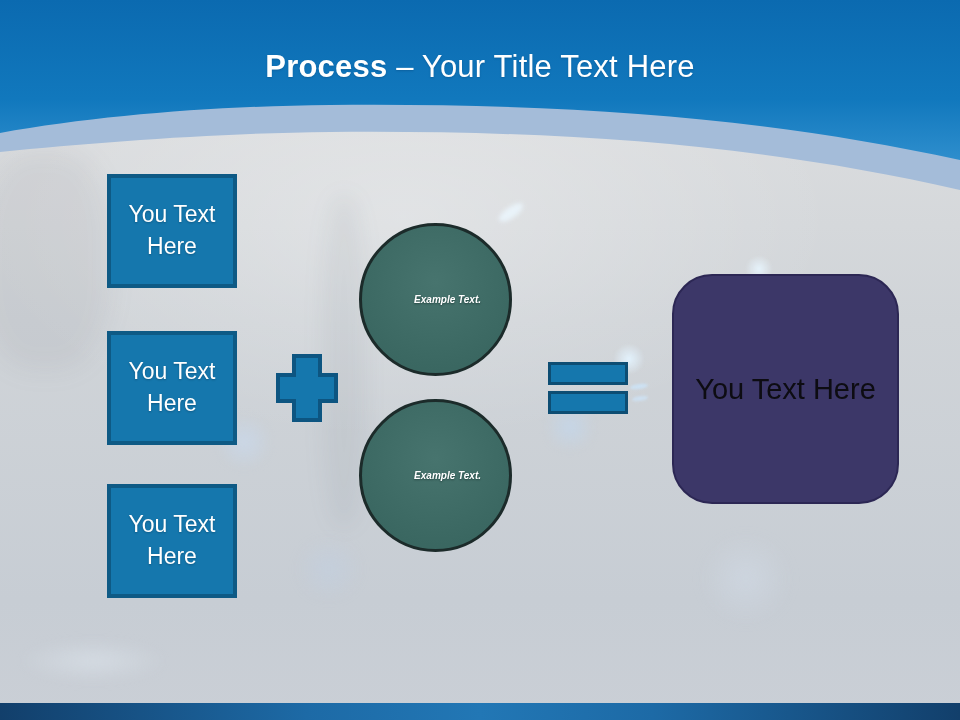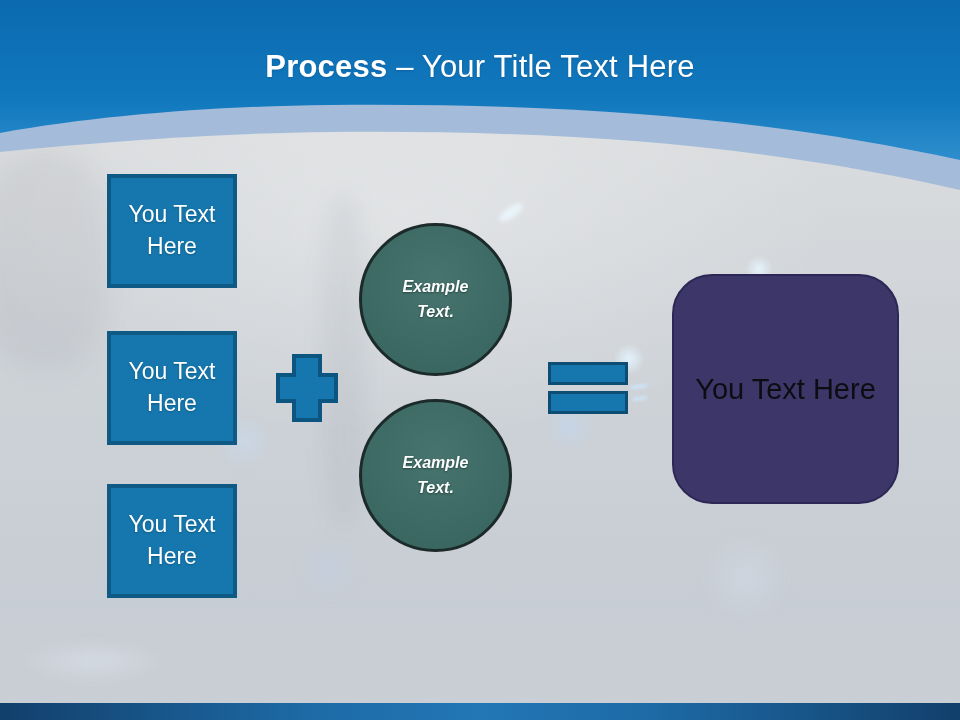--- a/index.html
+++ b/index.html
@@ -42,22 +42,22 @@
     text-shadow:0 1px 2px rgba(0,30,50,.3);
   }
   .sq1{top:174px;} .sq2{top:331px;} .sq3{top:484px;}
   
   .plus-svg{position:absolute;left:276px;top:354px;width:62px;height:68px;display:block;}
   
   .circle{
     position:absolute;left:359px;width:153px;height:153px;box-sizing:border-box;
     border-radius:50%;border:3px solid #1c2b2a;
     background:radial-gradient(circle at 50% 38%,#47746e,#3a6761 75%);
-    display:flex;align-items:center;justify-content:flex-start;text-align:center;
-    color:#ffffff;font-weight:bold;font-style:italic;font-size:16px;line-height:1.55;
+    display:flex;align-items:center;justify-content:flex-end;text-align:center;
+    color:#ffffff;font-weight:bold;font-style:italic;font-size:10px;line-height:1.55;
     padding:0 28px;text-shadow:0 1px 2px rgba(0,20,20,.45);
   }
   .c1{top:223px;} .c2{top:399px;}
   
   .eq-bar{
     position:absolute;left:548px;width:80px;height:23px;box-sizing:border-box;
     background:#1577ad;border:3px solid #0d4d73;
   }
   .eq1{top:362px;} .eq2{top:391px;}
   

